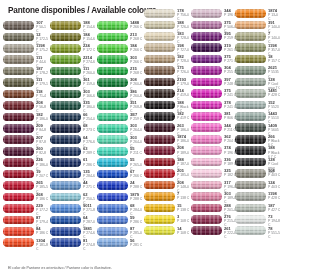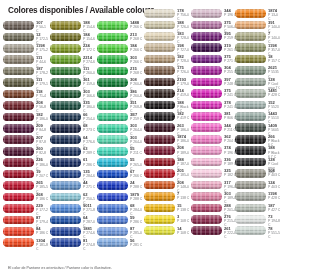--- a/index.html
+++ b/index.html
@@ -59,21 +59,21 @@
   }
   .lbl .num{display:block;font-size:4.1px;font-weight:bold;color:#414042;}
   .lbl .pan{display:block;font-size:3.5px;color:#808285;letter-spacing:-0.05px;}
 </style>
 </head>
 <body>
 
 <div id="page">
 
   <div class="title">
-    <span>Colores disponibles</span><span class="sep"> / </span><span class="en">Available colours</span>
+    <span>Pantone disponibles</span><span class="sep"> / </span><span class="en">Available colours</span>
   </div>
 
   <div id="grid">
       <div class="col" style="left: 2px; top: 20px;">
         <div class="cell" style="height: 11.45px;">
           <div class="sw" style="background: rgb(107, 95, 86);"></div>
           <div class="lbl">
             <span class="num">107</span>
             <span class="pan">P 50-1 C</span>
           </div>

